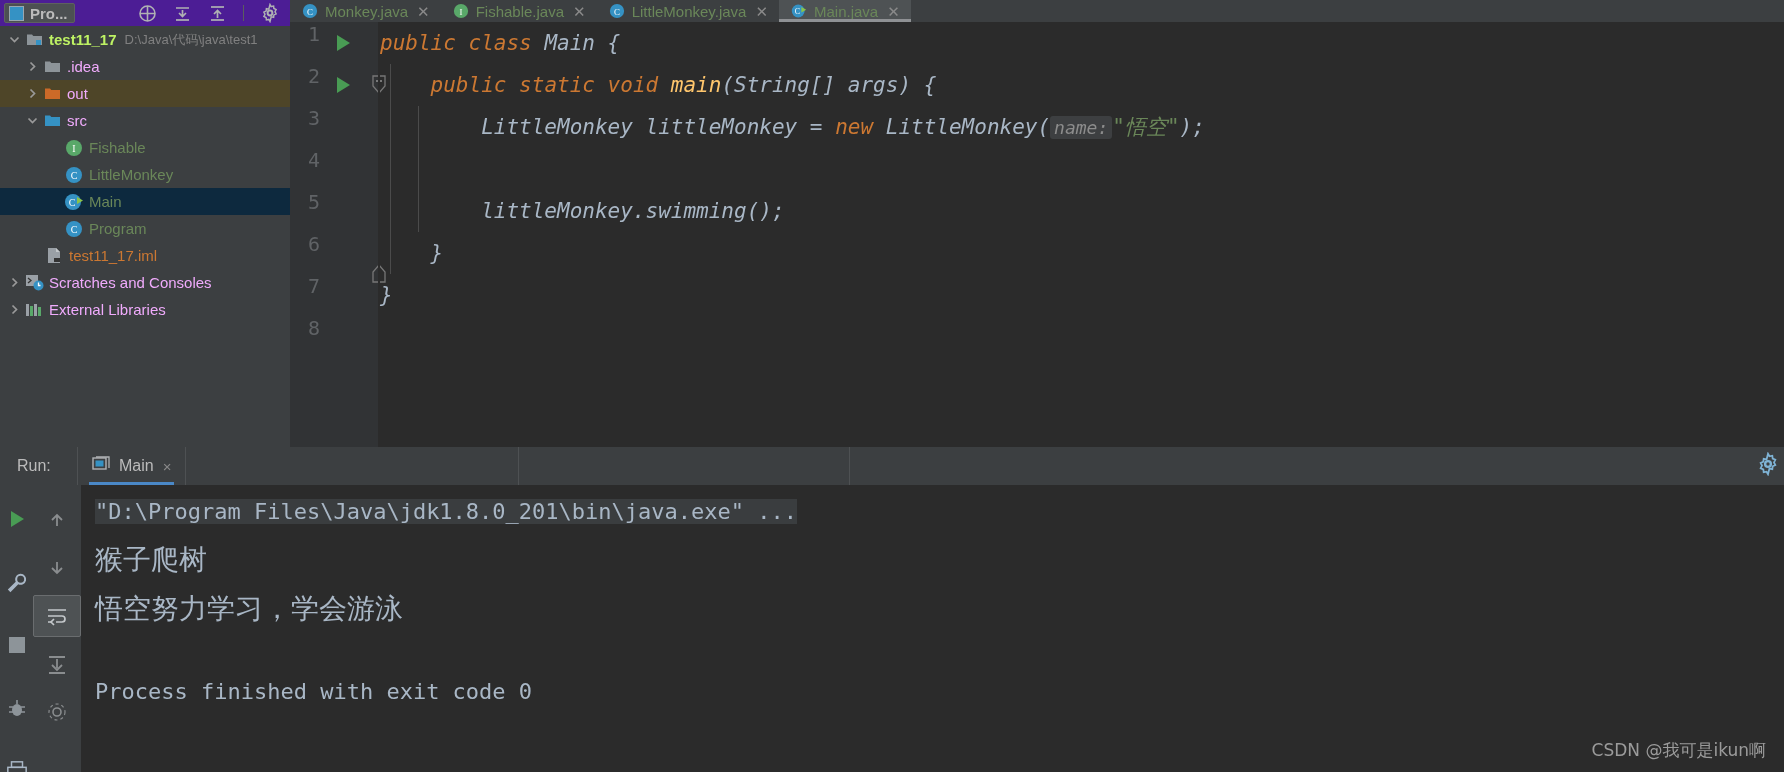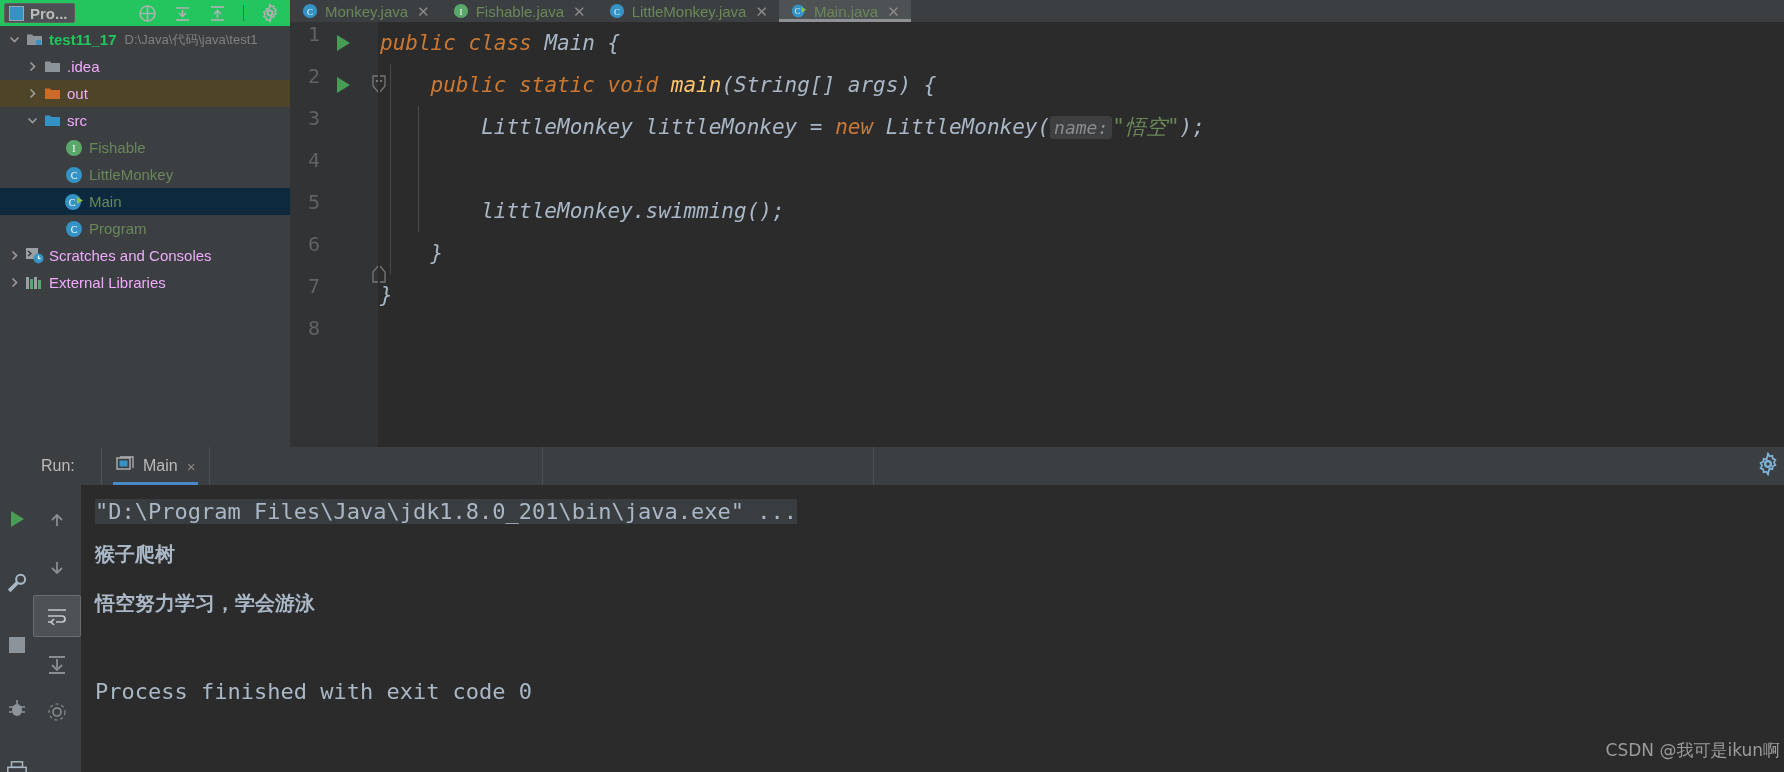--- a/index.html
+++ b/index.html
@@ -10,21 +10,21 @@
     -webkit-font-smoothing:antialiased;
   }
   .app{position:relative;width:1784px;height:772px;}
 
   
   .left-panel{
     position:absolute;left:0;top:0;width:290px;height:510px;
     background:#3c3f41;overflow:hidden;
   }
   .tw-header{
-    position:relative;height:26px;background:#22c55e;
+    position:relative;height:26px;background:#4c1d95;
     display:flex;align-items:center;padding-left:4px;
     border-bottom:0;
   }
   .tw-title{
     display:flex;align-items:center;gap:6px;
     font-size:15px;color:#bbbbbb;font-weight:600;
     padding:1px 6px 1px 4px;
     border:1px solid #5e6060;border-radius:2px;
     background:#4c5052;
     height:20px;box-sizing:border-box;
@@ -42,21 +42,21 @@
   }
   .node.sel{background:#0d293e;}
   .node.hl{background:#4e4528;}
   .arrow{
     width:20px;flex:0 0 20px;display:flex;align-items:center;justify-content:center;
     color:#9a9a9a;font-size:13px;
   }
   .arrow.empty{visibility:hidden;}
   .ico{width:20px;flex:0 0 20px;display:flex;align-items:center;justify-content:center;margin-right:5px;}
   .lbl{color:#f0abfc;}
-  .lbl.bold{font-weight:700;color:#22c55e;}
+  .lbl.bold{font-weight:700;color:#bef264;}
   .path{color:#808080;font-size:13px;margin-left:8px;}
   .lbl.green{color:#6a8759;}
   .lbl.orange{color:#cc7832;}
   .indent1{padding-left:22px;}
   .indent2{padding-left:44px;}
 
   .hscroll{
     position:absolute;left:0;bottom:0;width:290px;height:14px;background:#3c3f41;
   }
   .hscroll .thumb{position:absolute;left:0;top:3px;height:8px;width:252px;background:#5b5e60;border-radius:4px;}
@@ -115,21 +115,21 @@
 
   
   .run-panel{
     position:absolute;left:0;top:447px;right:0;bottom:0;background:#3c3f41;
   }
   .run-tabrow{
     position:absolute;left:0;top:0;right:0;height:38px;background:#3c3f41;
     display:flex;align-items:center;
   }
   .run-label{
-    font-size:16px;color:#bbbbbb;padding-left:17px;width:60px;margin-left:24px;
+    font-size:16px;color:#bbbbbb;padding-left:17px;width:60px;
   }
   .run-tab{
     position:relative;display:flex;align-items:center;gap:9px;height:38px;
     padding:0 14px;font-size:16px;color:#bbbbbb;
   }
   .run-tab:after{content:"";position:absolute;left:11px;right:11px;bottom:0;height:3px;background:#4a88c7;}
   .run-tab .x{color:#8a8a8a;font-size:15px;}
   .vdiv{width:1px;height:38px;background:#4e5153;}
   .gear{margin-left:auto;padding-right:4px;}
 
@@ -145,25 +145,25 @@
 
   .console{
     position:absolute;left:81px;top:38px;right:0;bottom:0;background:#2b2b2b;
     overflow:hidden;
   }
   .cout{
     position:absolute;left:14px;white-space:pre;
     font-family:"DejaVu Sans Mono","Liberation Mono",monospace;
     font-size:22px;color:#a9b7c6;
   }
-  .cout.cjk{font-family:"DejaVu Serif","Liberation Serif",serif;font-size:20px;font-weight:bold;}
+  .cout.cjk{font-family:"DejaVu Serif","Liberation Serif",serif;font-size:28px;}
   .cout.sel{background:#3a3d3f;}
 
   .watermark{
-    position:absolute;right:4px;bottom:10px;
+    position:absolute;right:18px;bottom:10px;
     font-size:17px;color:#9b9b9b;
     font-family:"DejaVu Sans","Liberation Sans",sans-serif;
   }
 </style>
 </head>
 <body>
 
 <div class="app">
 
   <div class="left-panel">
@@ -301,20 +301,30 @@
         <span class="arrow empty"></span>
         <span class="ico">
           <svg width="18" height="18" viewBox="0 0 18 18">
               <circle cx="9" cy="9" r="8" fill="#3592c4"></circle>
               <text x="9" y="13" font-size="10" fill="#ffffff" text-anchor="middle" font-family="serif">C</text>
             </svg>
         </span>
         <span class="lbl green">Program</span>
       </div>
 
+      <div class="node indent1" style="top:216px;padding-left:44px">
+        <span class="ico">
+          <svg width="16" height="17" viewBox="0 0 16 17">
+              <path d="M2 1h8l4 4v11H2z" fill="#9aa0a6"></path>
+              <path d="M10 1v4h4z" fill="#c3c7ca"></path>
+              <rect x="8" y="11" width="6" height="4" fill="#333"></rect>
+            </svg>
+        </span>
+        <span class="lbl orange">test11_17.iml</span>
+      </div>
 
       <div class="node" style="top:270px">
         <span class="arrow">
           <svg width="11" height="11" viewBox="0 0 11 11">
               <path d="M3.5 1.5L7.5 5.5 3.5 9.5" stroke="#9a9a9a" stroke-width="1.7" fill="none"></path>
             </svg>
         </span>
         <span class="ico">
           <svg width="19" height="17" viewBox="0 0 19 17">
               <rect x="1" y="1" width="12" height="11" fill="#9aa0a6"></rect>

